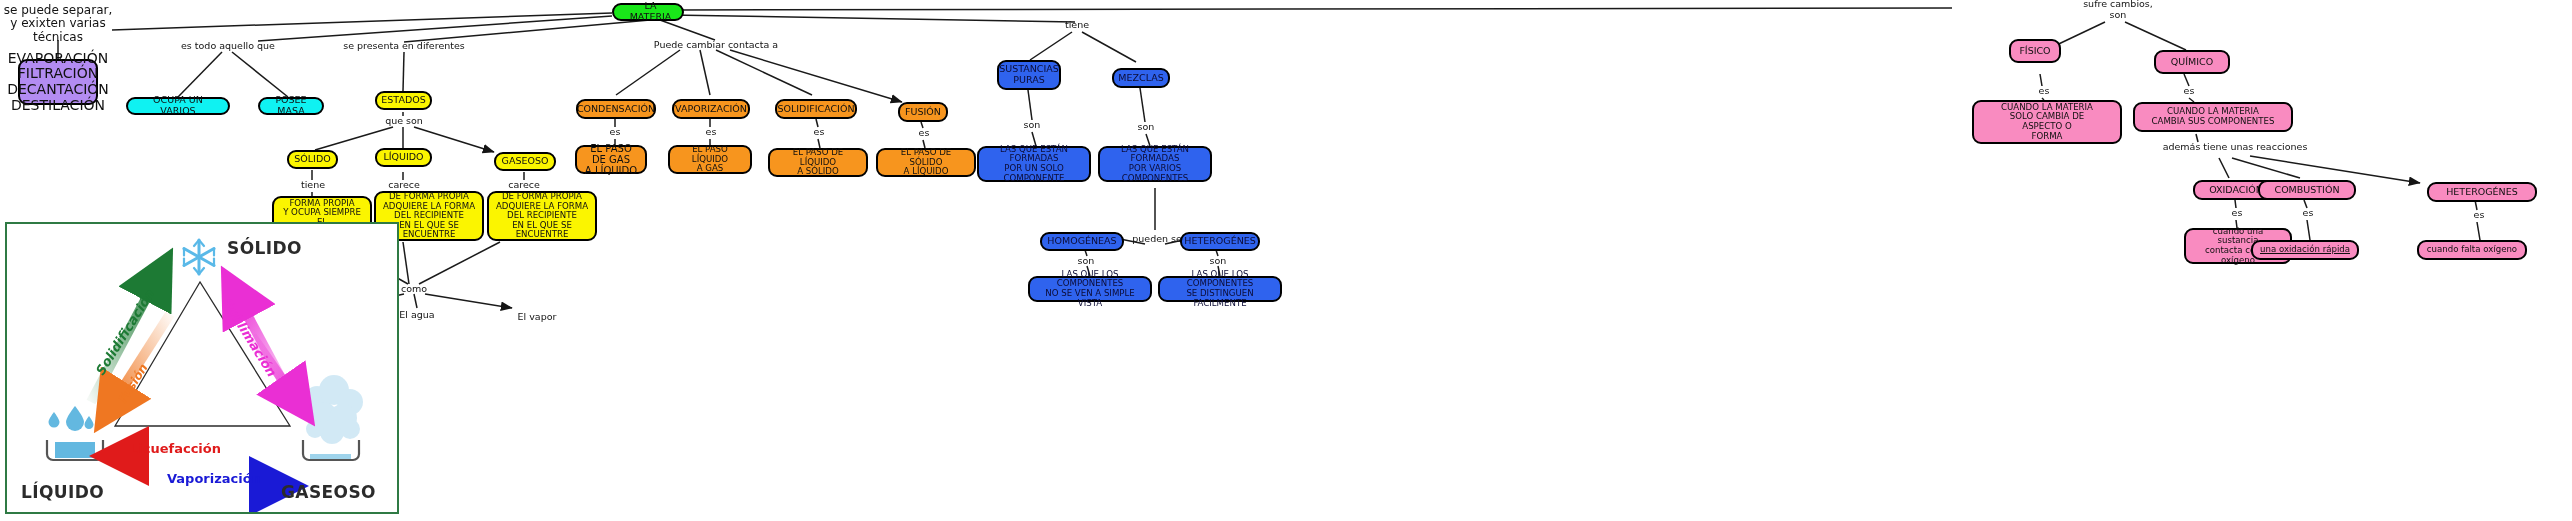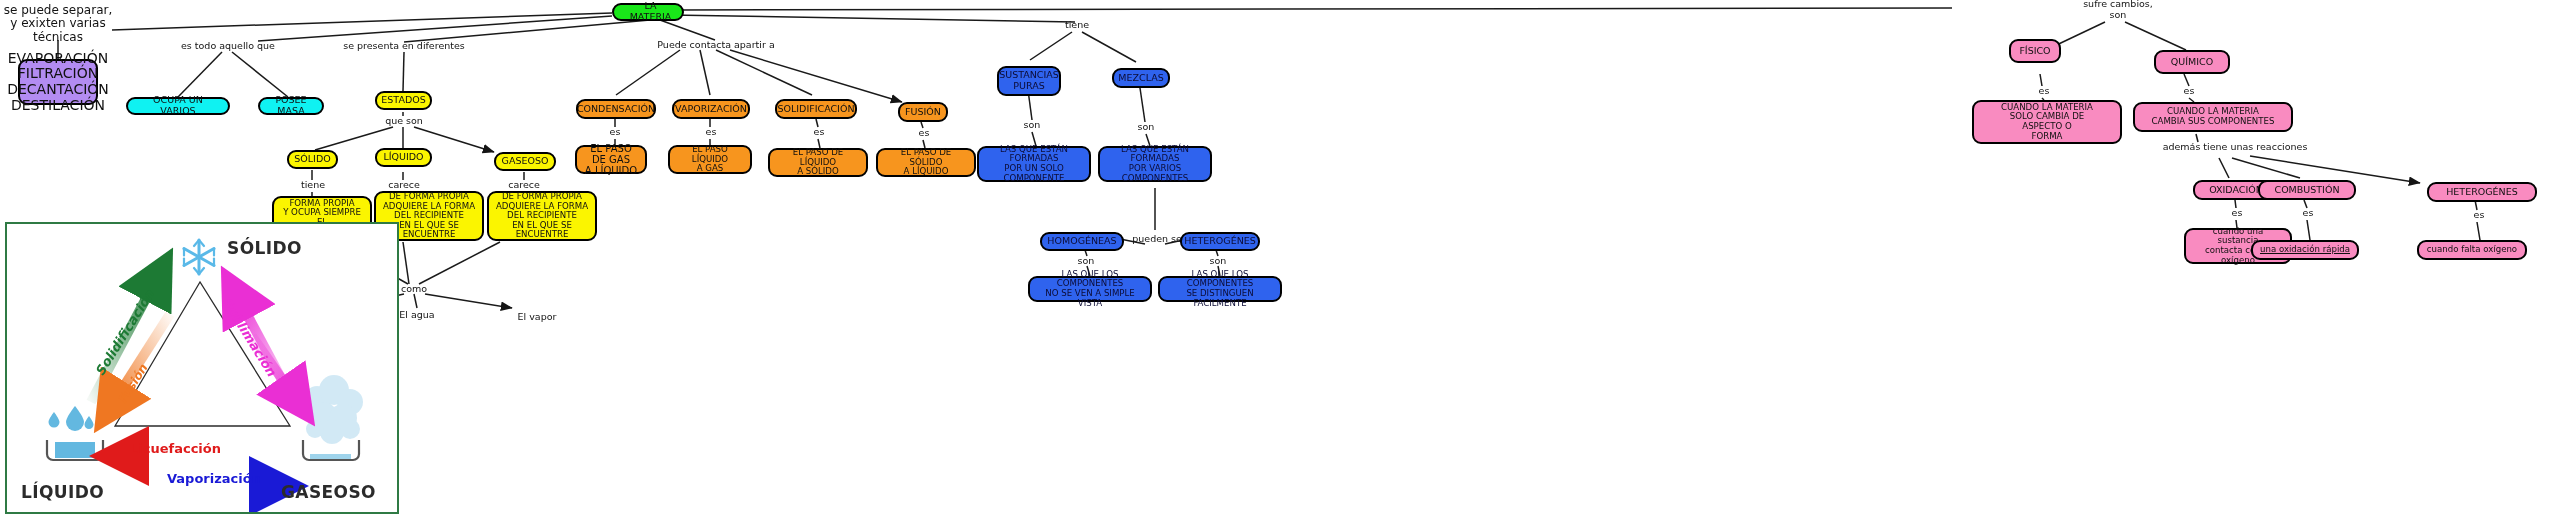--- a/index.html
+++ b/index.html
@@ -230,21 +230,21 @@
 EN EL QUE SE ENCUENTRE</div>
 
   <div class="lbl" style="left:388px;top:284px;width:52px;font-size:9.5px;">como</div>
 
   <div class="lbl" style="left:282px;top:307px;width:60px;font-size:9.5px;">El hielo</div>
 
   <div class="lbl" style="left:388px;top:310px;width:58px;font-size:9.5px;">El agua</div>
 
   <div class="lbl" style="left:508px;top:312px;width:58px;font-size:9.5px;">El vapor</div>
 
-  <div class="lbl" style="left:638px;top:40px;width:156px;font-size:9.5px;">Puede contacta apartir a</div>
+  <div class="lbl" style="left:638px;top:40px;width:156px;font-size:9.5px;">Puede cambiar contacta a</div>
 
   <div class="node n-orange" style="left:576px;top:99px;width:80px;height:20px;font-size:9.5px;">CONDENSACIÓN</div>
 
   <div class="node n-orange" style="left:672px;top:99px;width:78px;height:20px;font-size:9.5px;">VAPORIZACIÓN</div>
 
   <div class="node n-orange" style="left:775px;top:99px;width:82px;height:20px;font-size:9.5px;">SOLIDIFICACIÓN</div>
 
   <div class="node n-orange" style="left:898px;top:102px;width:50px;height:20px;font-size:9.5px;">FUSIÓN</div>
 
   <div class="lbl" style="left:598px;top:127px;width:34px;font-size:9.5px;">es</div>
@@ -259,21 +259,21 @@
 A GAS</div>
 
   <div class="node n-orange" style="left:768px;top:148px;width:100px;height:29px;font-size:8.6px;">EL PASO DE LÍQUIDO
 A SÓLIDO</div>
 
   <div class="node n-orange" style="left:876px;top:148px;width:100px;height:29px;font-size:8.6px;">EL PASO DE SÓLIDO
 A LÍQUIDO</div>
 
   <div class="lbl" style="left:1056px;top:20px;width:42px;font-size:9.5px;">tiene</div>
 
-  <div class="node n-blue" style="left:997px;top:60px;width:64px;height:30px;font-size:9.5px;color:#0c0c36;margin-top:6px;">SUSTANCIAS
+  <div class="node n-blue" style="left:997px;top:60px;width:64px;height:30px;font-size:9.5px;color:#0c0c36;">SUSTANCIAS
 PURAS</div>
 
   <div class="node n-blue" style="left:1112px;top:68px;width:58px;height:20px;font-size:9.5px;color:#0c0c36;">MEZCLAS</div>
 
   <div class="lbl" style="left:1014px;top:120px;width:36px;font-size:9.5px;">son</div>
 
   <div class="lbl" style="left:1128px;top:122px;width:36px;font-size:9.5px;">son</div>
 
   <div class="node n-blue" style="left:977px;top:146px;width:114px;height:36px;font-size:8.6px;color:#0c0c36;">LAS QUE ESTÁN FORMADAS
 POR UN SOLO

